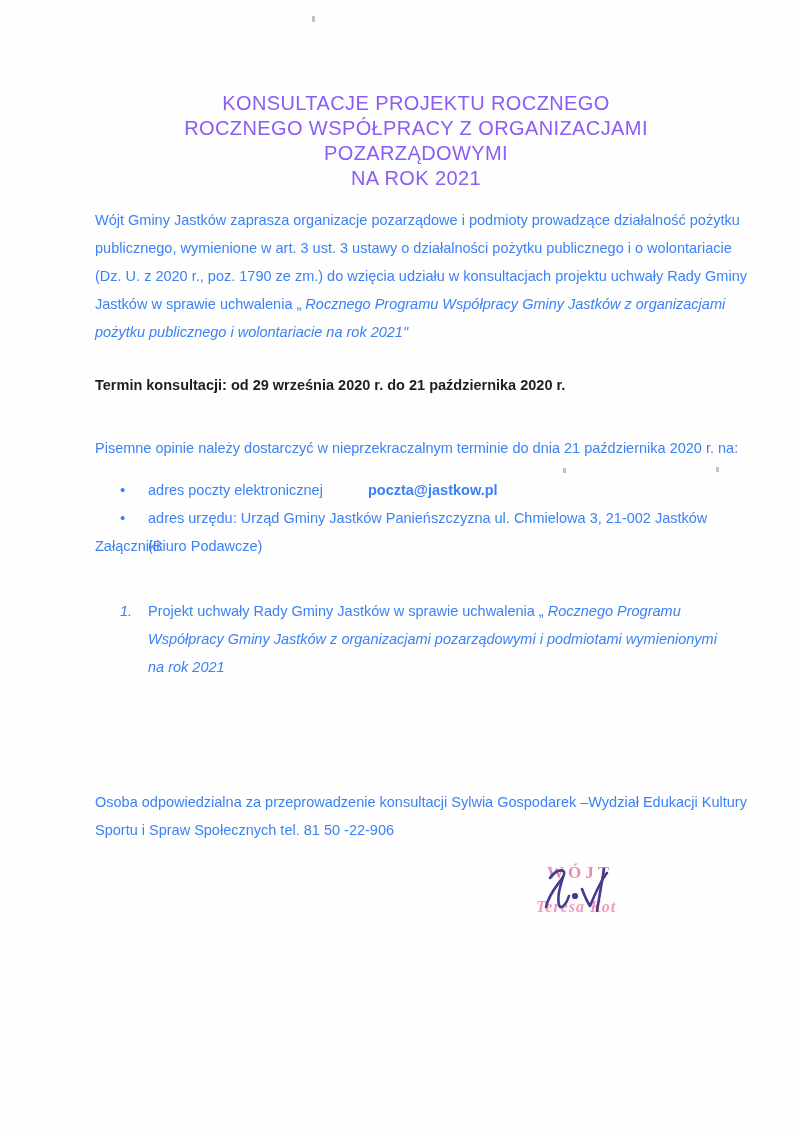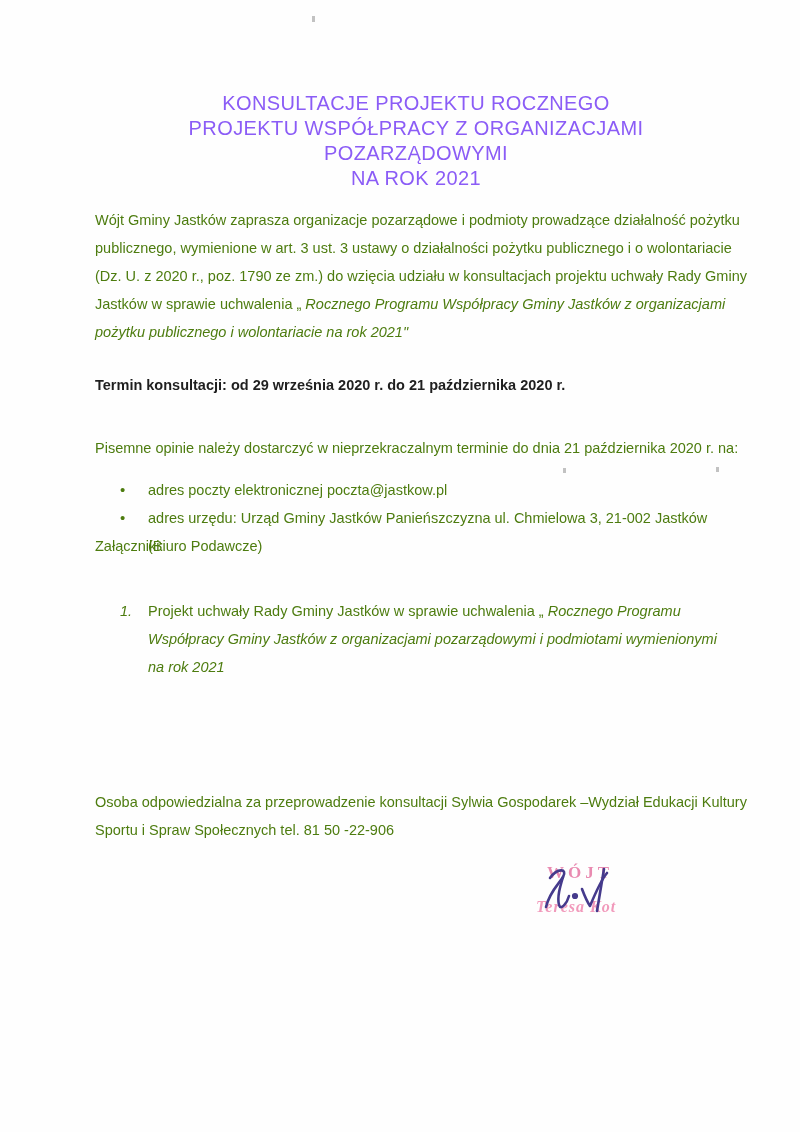--- a/index.html
+++ b/index.html
@@ -22,26 +22,26 @@
     text-align:center;
     font-size:20px;line-height:25px;
     font-weight:bold;
     color:#8b5cf6;
     letter-spacing:.4px;
   }
   
   .body-block{
     left:95px;width:650px;
     font-size:14.5px;line-height:28px;
-    color:#4d7c0f;
+    color:#3b82f6;
   }
   .tl{white-space:nowrap;}
   .r-n{font-style:normal;font-weight:normal;}
   .r-i{font-style:italic;margin-top:47px;}
-  .r-b{font-weight:normal;}
+  .r-b{font-weight:bold;margin-left:41px;}
   .bold-line{font-weight:bold;color:#1f1f1f;}
   
   .list-item{position:relative;padding-left:53px;}
   .list-marker{
     position:absolute;left:25px;top:0;
     width:24px;
   }
   .bullet-glyph{font-size:15px;}
   .num-marker{font-style:italic;}
   
@@ -66,21 +66,21 @@
 <body>
 
 <div class="page">
 
   <div class="speck" style="left:312px;top:16px;width:3px;height:6px;"></div>
   <div class="speck" style="left:563px;top:468px;width:3px;height:5px;"></div>
   <div class="speck" style="left:716px;top:467px;width:3px;height:5px;"></div>
 
   <div class="abs doc-title">
       <div class="tl"><span class="r-n">KONSULTACJE PROJEKTU ROCZNEGO</span></div>
-      <div class="tl"><span class="r-n">PROJEKTU WSPÓŁPRACY Z ORGANIZACJAMI</span></div>
+      <div class="tl"><span class="r-n">ROCZNEGO WSPÓŁPRACY Z ORGANIZACJAMI</span></div>
       <div class="tl"><span class="r-n">POZARZĄDOWYMI</span></div>
       <div class="tl"><span class="r-n">NA ROK 2021</span></div>
     </div>
 
   <div class="abs body-block" style="top:206px;">
       <div class="tl"><span class="r-n">Wójt Gminy Jastków zaprasza organizacje pozarządowe i podmioty prowadzące działalność pożytku</span></div>
       <div class="tl"><span class="r-n">publicznego, wymienione w art. 3 ust. 3 ustawy o działalności pożytku publicznego i o wolontariacie</span></div>
       <div class="tl"><span class="r-n">(Dz. U. z 2020 r., poz. 1790 ze zm.) do wzięcia udziału w konsultacjach projektu uchwały Rady Gminy</span></div>
       <div class="tl"><span class="r-n">Jastków w sprawie uchwalenia „ </span><span class="r-i">Rocznego Programu Współpracy Gminy Jastków z organizacjami</span></div>
       <div class="tl"><span class="r-i">pożytku publicznego i wolontariacie na rok 2021"</span></div>

